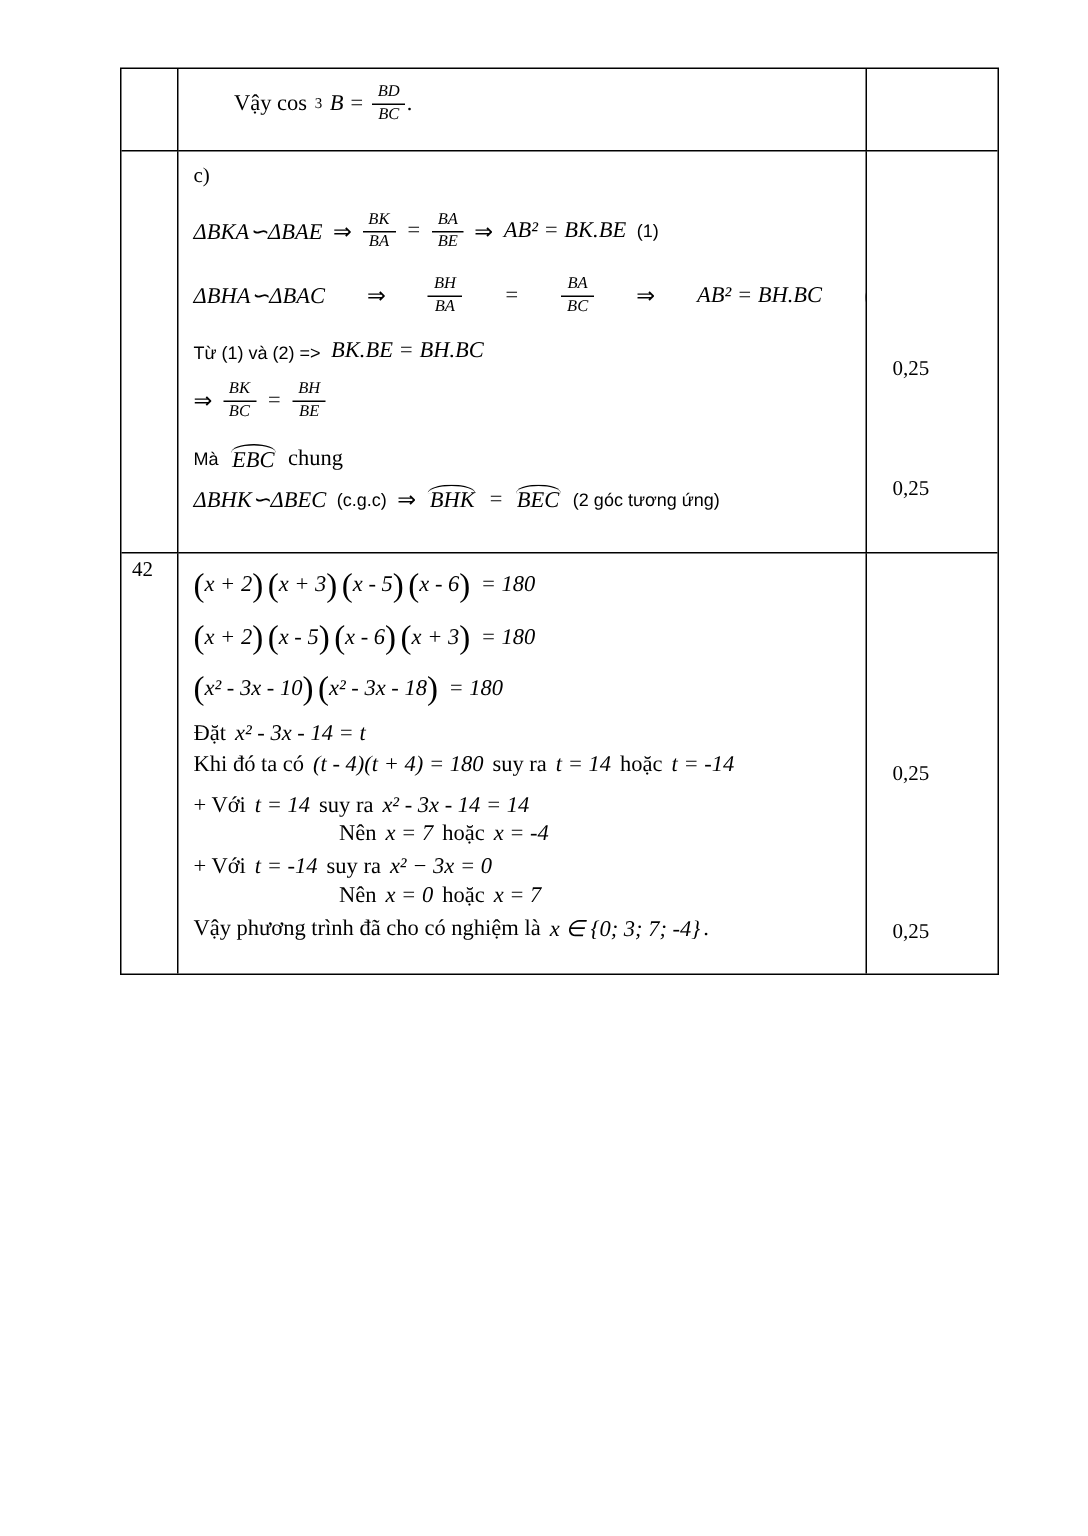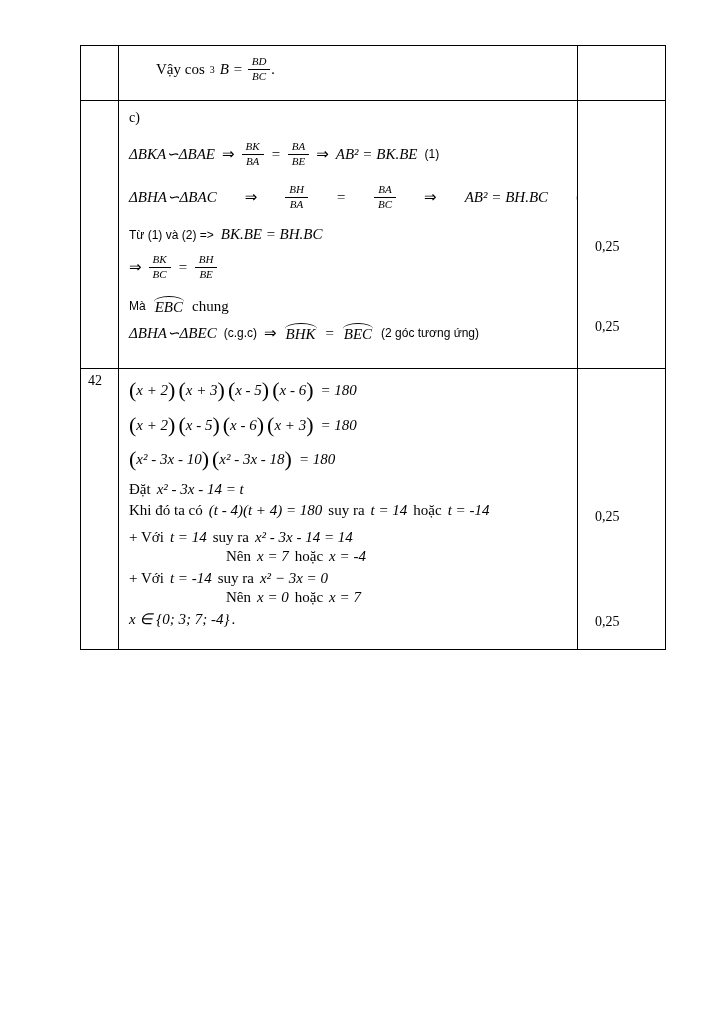--- a/index.html
+++ b/index.html
@@ -139,21 +139,21 @@
         </span>
       </div>
 
       <div class="fx r2-l5">
         <span class="sans">Mà</span>
         <span class="hat">EBC</span>
         <span class="txt">chung</span>
       </div>
 
       <div class="fx r2-l6">
-        <span class="math-it">ΔBHA∽ΔBEC</span>
+        <span class="math-it">ΔBHK∽ΔBEC</span>
         <span class="sans">(c.g.c)</span>
         <span class="arrow">⇒</span>
         <span class="hat">BHK</span>
         <span class="math-it">=</span>
         <span class="hat">BEC</span>
         <span class="sans">(2 góc tương ứng)</span>
       </div>
     </div>
     <div class="cell c-pts">
       <span class="pts" style="top:138px">0,25</span>
@@ -263,20 +263,21 @@
       </div>
 
       <div class="fx r3-l9" style="gap:6px">
         <span class="txt">Nên</span>
         <span class="math-it">x = 0</span>
         <span class="txt">hoặc</span>
         <span class="math-it">x = 7</span>
       </div>
 
       <div class="fx r3-l10" style="gap:6px">
+        <span class="txt">Vậy phương trình đã cho có nghiệm là</span>
         <span class="math-it">x ∈ {0; 3; 7; -4}</span>
         <span class="txt" style="margin-left:-4px">.</span>
       </div>
     </div>
     <div class="cell c-pts r3">
       <span class="pts" style="top:140px">0,25</span>
       <span class="pts" style="top:245px">0,25</span>
     </div>
 
   </div>

